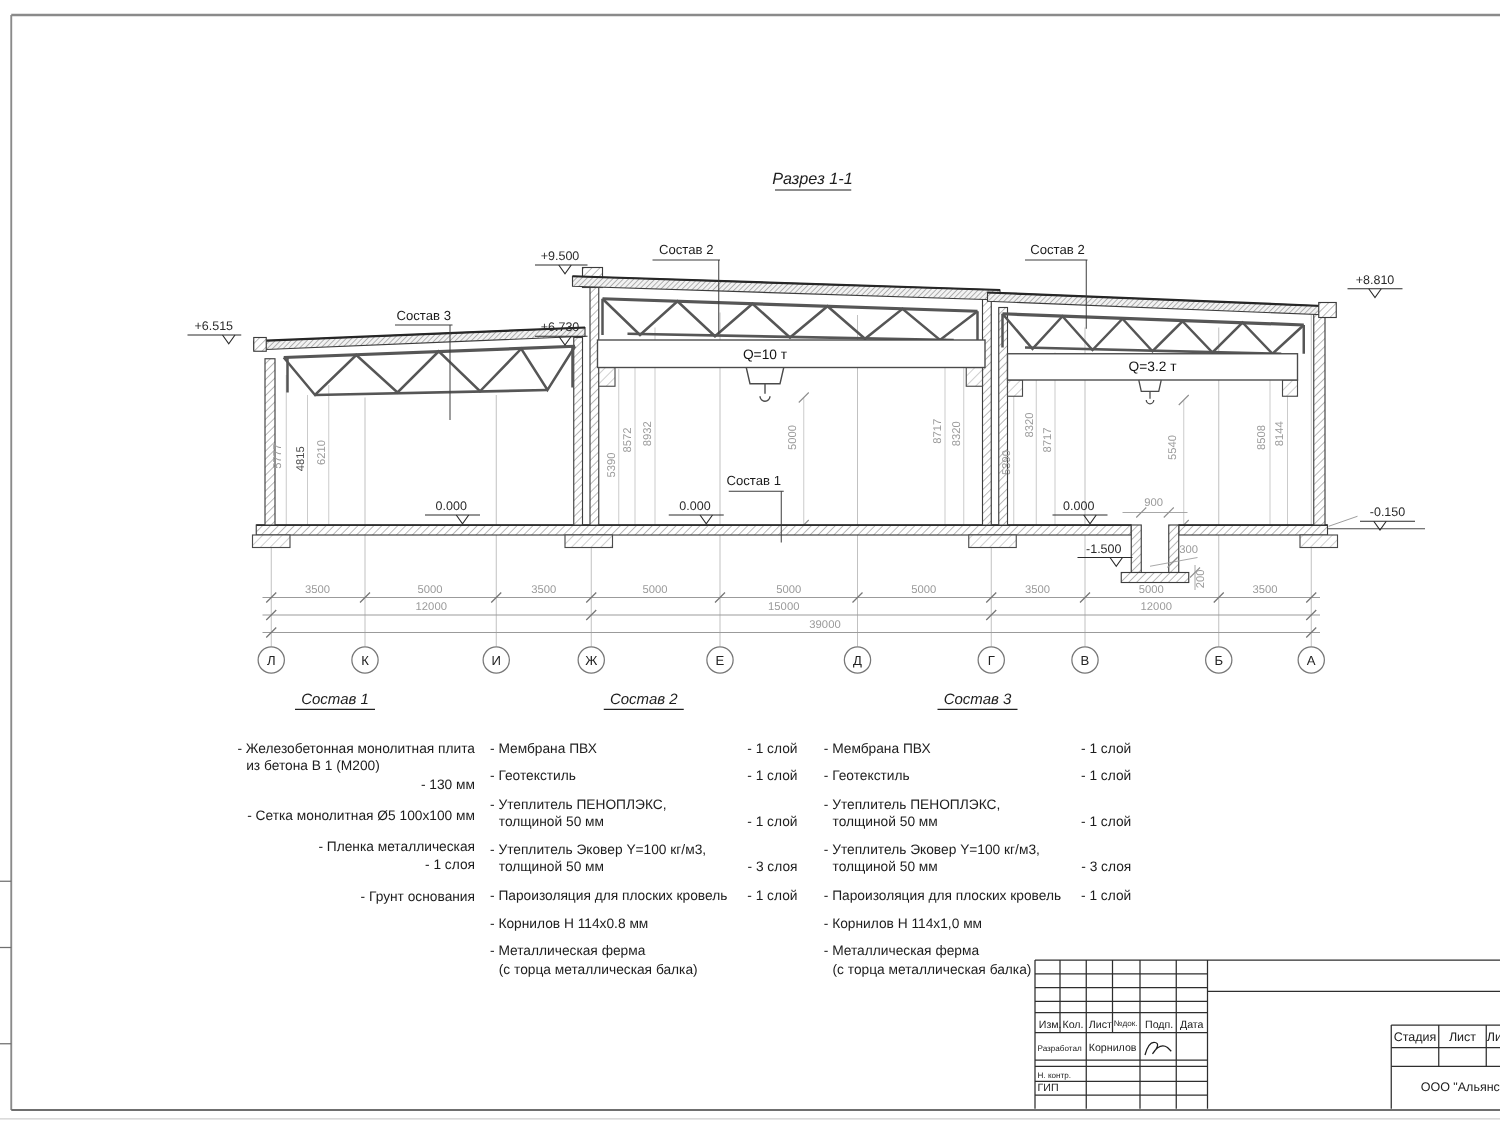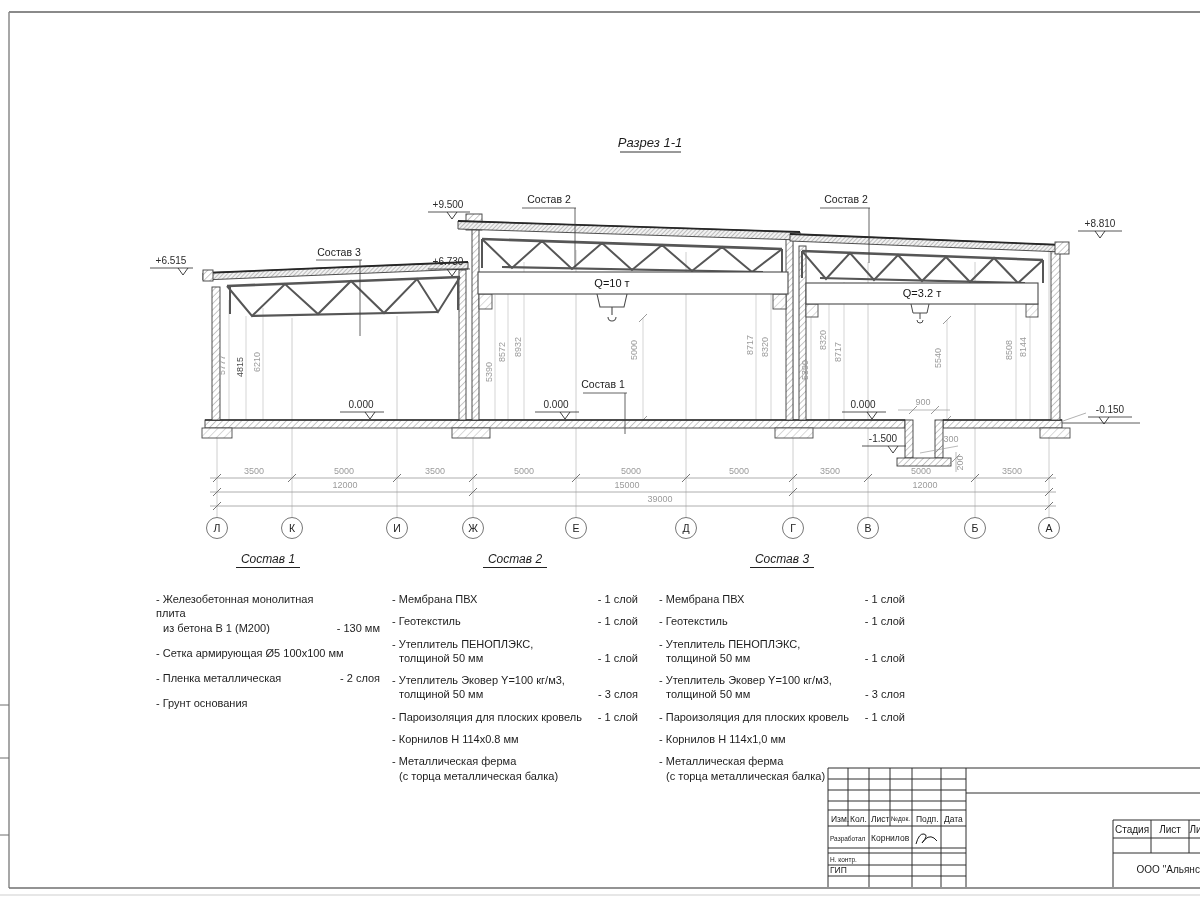--- a/index.html
+++ b/index.html
@@ -20,21 +20,21 @@
   .t-tbs    { font-size:6.5px; fill:#1a1a1a; }
   .t-tbc    { font-size:10px; fill:#1a1a1a; text-anchor:middle; }
 
   
   .comp { position:absolute; top:552px; font-size:11px; color:#1d1d1d; }
   .comp-title { text-align:center; margin-bottom:26px; }
   .comp-title span { font-style:italic; font-size:12px; border-bottom:1px solid #222; padding:0 5px 1px; }
   .comp-item { display:flex; justify-content:space-between; align-items:flex-end; line-height:1.3; }
   .comp-lines .cont { padding-left:7px; }
   .comp-qty { white-space:nowrap; margin-left:8px; }
-  .c1 .comp-item { margin-bottom:11px; }
+  .c1 .comp-item { margin-bottom:11px;flex-direction:column; }
   .c2 .comp-item, .c3 .comp-item { margin-bottom:8px; }
 </style>
 </head>
 <body>
 
 <div id="sheet">
 
 <svg width="1200" height="900" viewBox="0 0 1200 900">
   <defs>
     <pattern id="hatch" width="4.5" height="4.5" patternUnits="userSpaceOnUse" patternTransform="rotate(45)">
@@ -374,28 +374,28 @@
     <div class="comp-title"><span>Состав 1</span></div>
     <div class="comp-item">
       <div class="comp-lines">
             <div>- Железобетонная  монолитная плита</div>
             <div class="cont">из бетона В 1 (М200)</div>
           </div>
       <div class="comp-qty">- 130 мм</div>
     </div>
     <div class="comp-item">
       <div class="comp-lines">
-            <div>- Сетка армирующая Ø5 100х100 мм</div>
+            <div>- Сетка монолитная Ø5 100х100 мм</div>
           </div>
     </div>
     <div class="comp-item">
       <div class="comp-lines">
             <div>- Пленка металлическая</div>
           </div>
-      <div class="comp-qty">-  2 слоя</div>
+      <div class="comp-qty">-  1 слоя</div>
     </div>
     <div class="comp-item">
       <div class="comp-lines">
             <div>- Грунт основания</div>
           </div>
     </div>
   </div>
 
   <div class="comp c2" style="left:392px; width:246px;">
     <div class="comp-title"><span>Состав 2</span></div>

